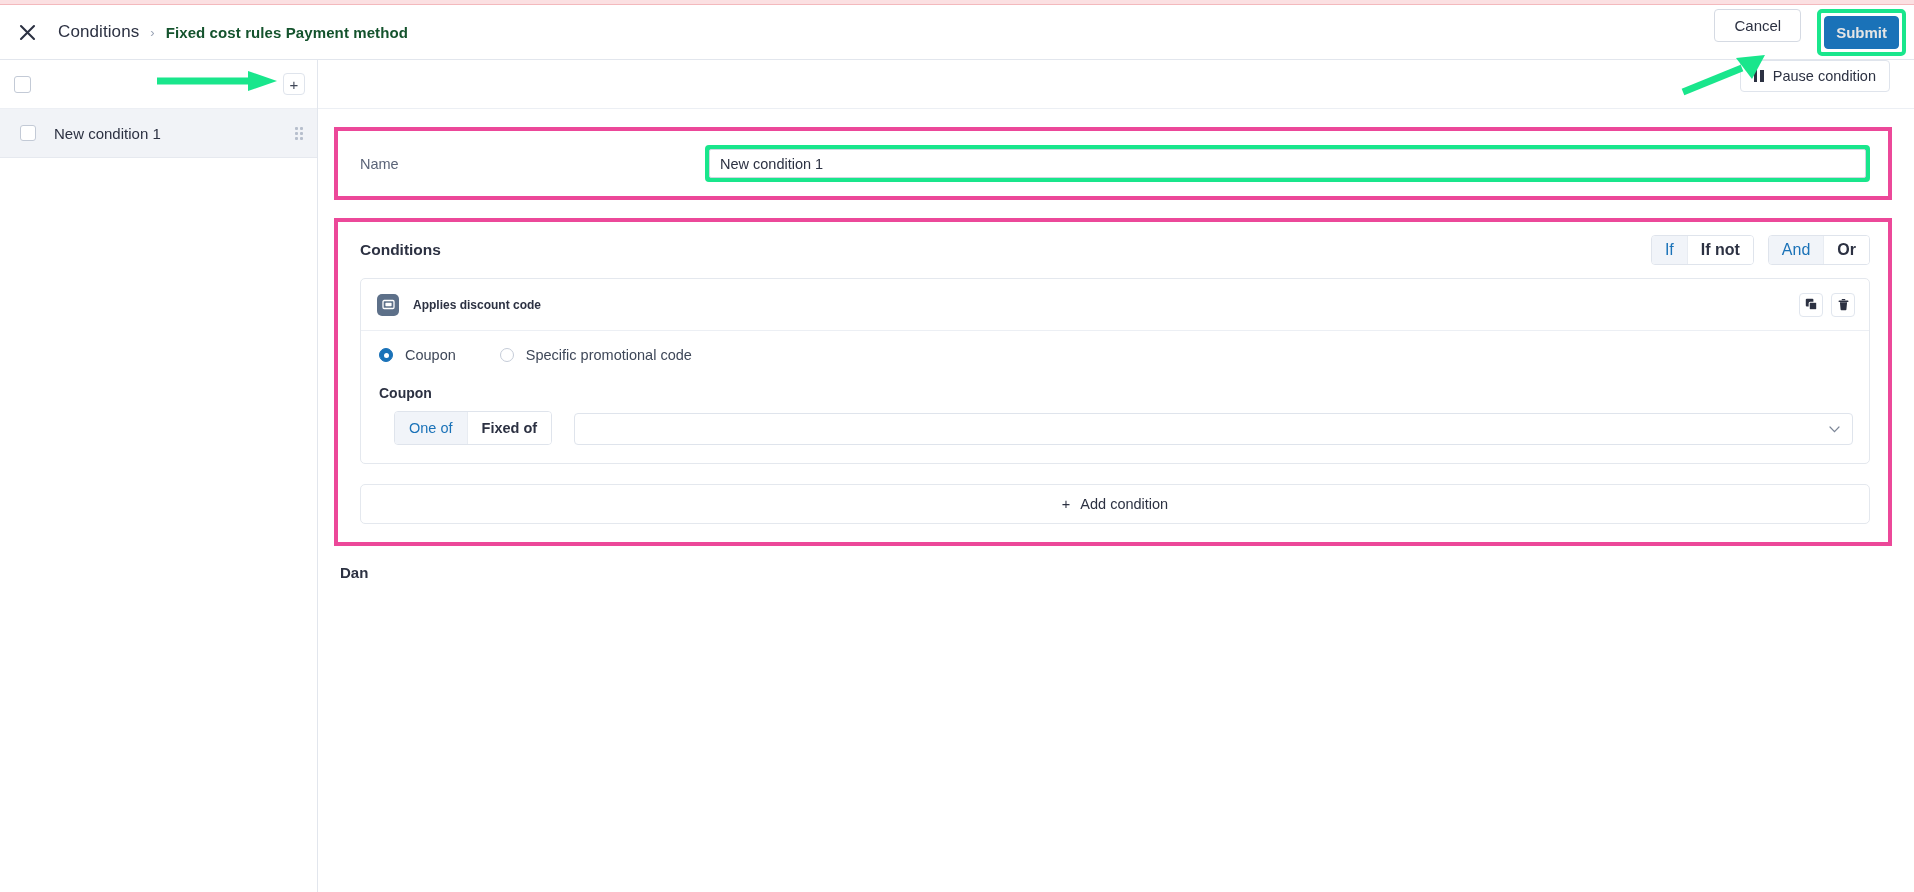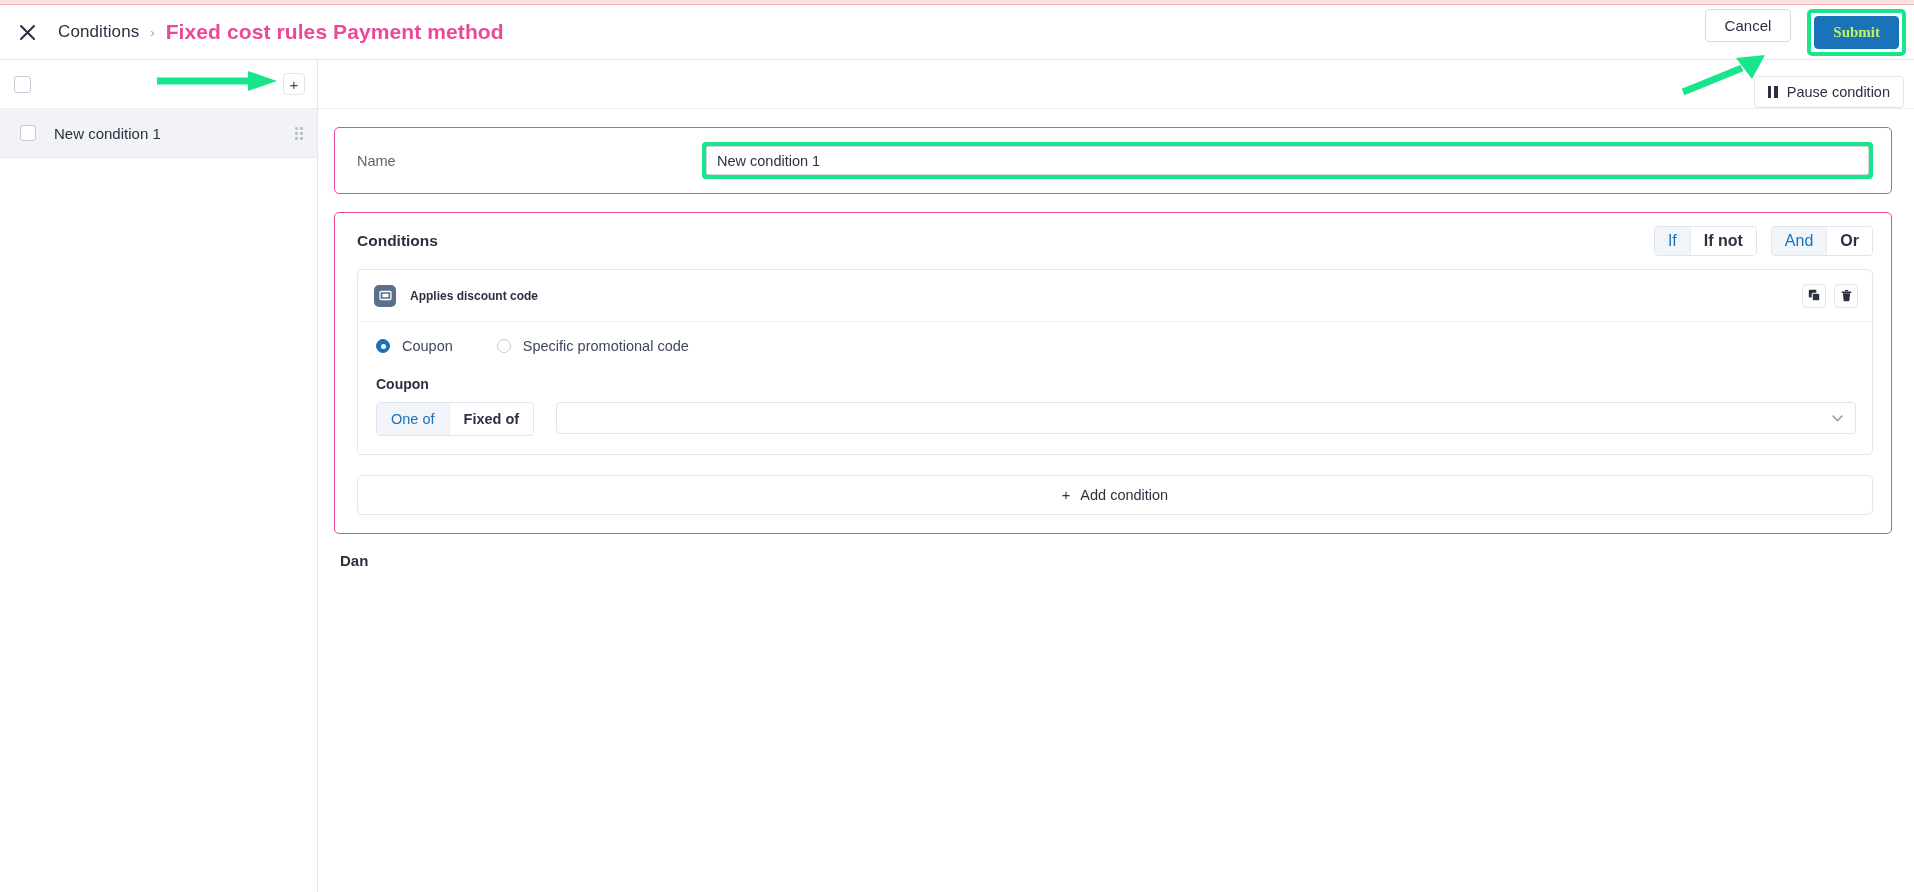--- a/index.html
+++ b/index.html
@@ -36,44 +36,44 @@
   .breadcrumb {
     display: flex; align-items: center; gap: 11px;
     margin-left: 14px;
   }
   .crumb-root {
     font-size: 17px; color: #2c3142; letter-spacing: .1px;
     cursor: pointer;
   }
   .crumb-sep { color: #9aa3b5; font-size: 13px; }
   .crumb-current {
-    font-size: 21px; color: #ec4899; font-weight: 600; letter-spacing: .1px;
+    font-size: 15px; color: #14532d; font-weight: 600; letter-spacing: .1px;
   }
   .header-actions {
     margin-left: auto; display: flex; align-items: flex-start; gap: 0;
     padding-right: 8px;
   }
   .btn-cancel {
     height: 33px; padding: 0 19px;
     background: #fff; border: 1px solid #d5dae3; border-radius: 4px;
     font-size: 15px; color: #2c3142; cursor: pointer;
     font-family: "Liberation Sans", sans-serif;
     display: flex; align-items: center;
   }
   .submit-wrap {
     margin-left: 16px;
     border: 4px solid #19e68c; border-radius: 5px;
     padding: 3px; background: #fff;
     display: flex;
   }
   .btn-submit {
-    height: 33px; padding: 0 18px;
+    height: 33px; padding: 0 11px;
     background: #1a72b8; border: 1px solid #1a72b8; border-radius: 4px;
-    font-size: 15px; color: #bef264; font-weight: 700; cursor: pointer;
-    font-family: Liberation Serif, serif;
+    font-size: 15px; color: #e5e5e5; font-weight: 700; cursor: pointer;
+    font-family: Liberation Sans, sans-serif;
     display: flex; align-items: center;
   }
 
   
   .sidebar {
     position: absolute; top: 60px; left: 0;
     width: 318px; height: 832px;
     background: #ffffff;
     border-right: 1px solid #e2e6ed;
   }
@@ -114,38 +114,38 @@
   }
   .drag-handle i { background: #b7bfcd; border-radius: 1px; display:block; width:3px; height:3px;}
 
   
   .main {
     position: absolute; top: 60px; left: 318px;
     width: 1596px; height: 832px;
     background: #ffffff;
   }
   .main-toolbar {
-    height: 49px; display: flex; align-items: flex-end; justify-content: flex-end;
-    padding-right: 10px;
+    height: 49px; display: flex; align-items: flex-start; justify-content: flex-end;
+    padding-right: 24px;
     border-bottom: 1px solid #eceff4;
   }
   .btn-pause {
     height: 32px; padding: 0 13px;
     background: #fff; border: 1px solid #dfe4ec; border-radius: 4px;
     display: flex; align-items: center; gap: 9px;
     font-size: 14.5px; color: #2c3142; cursor: pointer;
     font-family: "Liberation Sans", sans-serif;
   }
   .pause-glyph { display: flex; gap: 3px; }
   .pause-glyph i { width: 3.5px; height: 12px; background: #2c3142; display: block; }
 
   .content { padding: 18px 22px 0 16px; }
 
   .card {
-    border: 1px solid #ec4899; border-radius: 5px;
+    border: 4px solid #ec4899; border-radius: 0;
     background: #fff; margin-bottom: 18px;
   }
 
   
   .field-row {
     display: flex; align-items: center;
     padding: 14px 18px 14px 22px; min-height: 64px;
   }
   .field-label {
     width: 345px; flex: 0 0 345px;
@@ -223,21 +223,21 @@
   .radio.on .dot { border-color: #1a72b8; background: #1a72b8; }
   .radio.on .dot::after {
     content: ""; width: 5px; height: 5px; border-radius: 50%; background: #fff;
   }
   .radio .rl { margin-left: 12px; font-size: 14.5px; color: #3e4758; }
   .radio-gap { width: 44px; }
 
   .sub-label {
     font-size: 14px; font-weight: 700; color: #2c3142; margin-bottom: 10px;
   }
-  .select-row { display: flex; align-items: flex-start; gap: 22px; }
+  .select-row { display: flex; align-items: flex-end; gap: 22px; margin-left: 15px; }
   .seg.oneof button { height: 32px; font-size: 14.5px; padding: 0 14px; }
   .select {
     flex: 1 1 auto; height: 32px;
     border: 1px solid #dfe4ec; border-radius: 4px; background: #fff;
     display: flex; align-items: center; padding: 0 12px;
     cursor: pointer;
   }
   .select .chev { margin-left: auto; color: #7c8697; font-size: 12px; }
 
   .add-cond {

